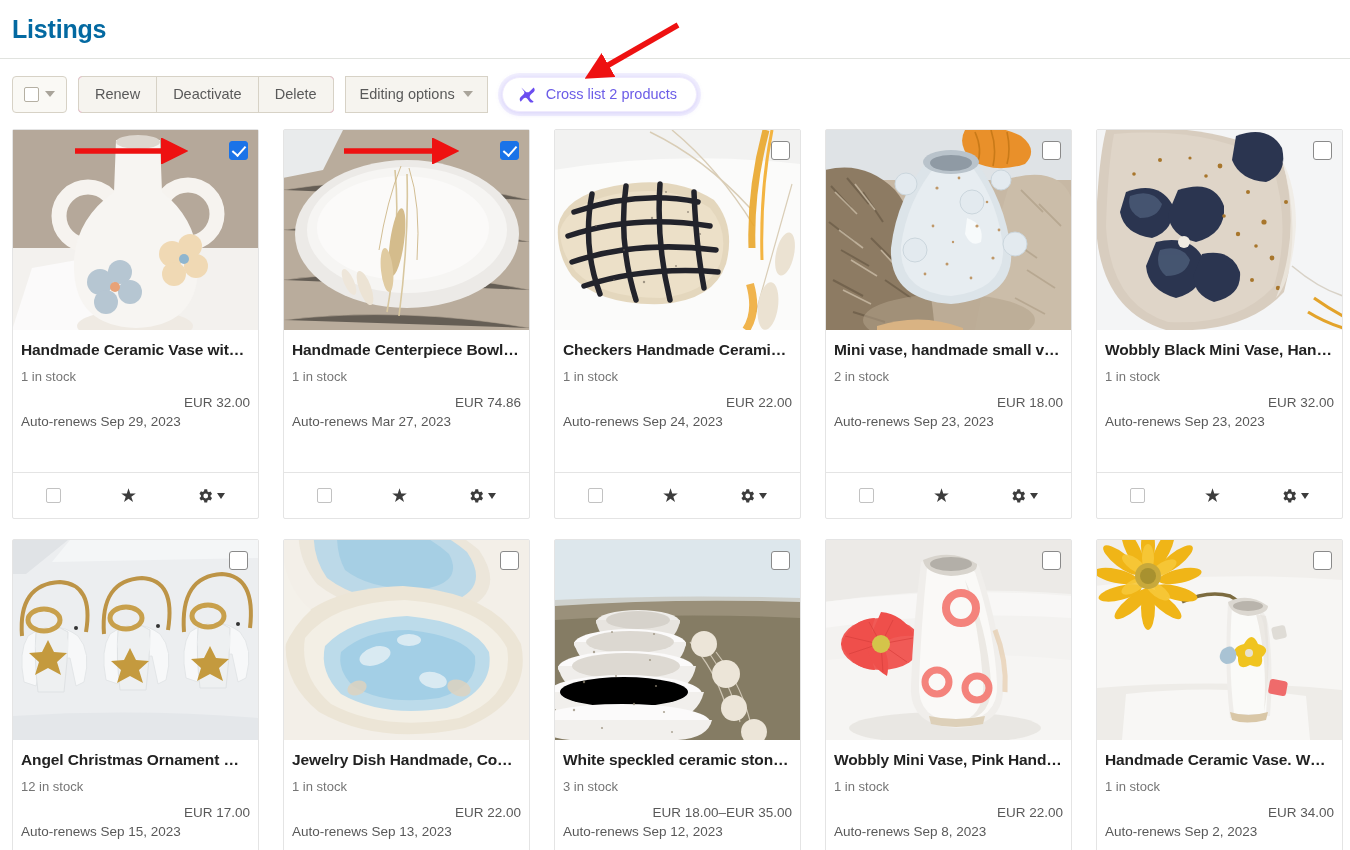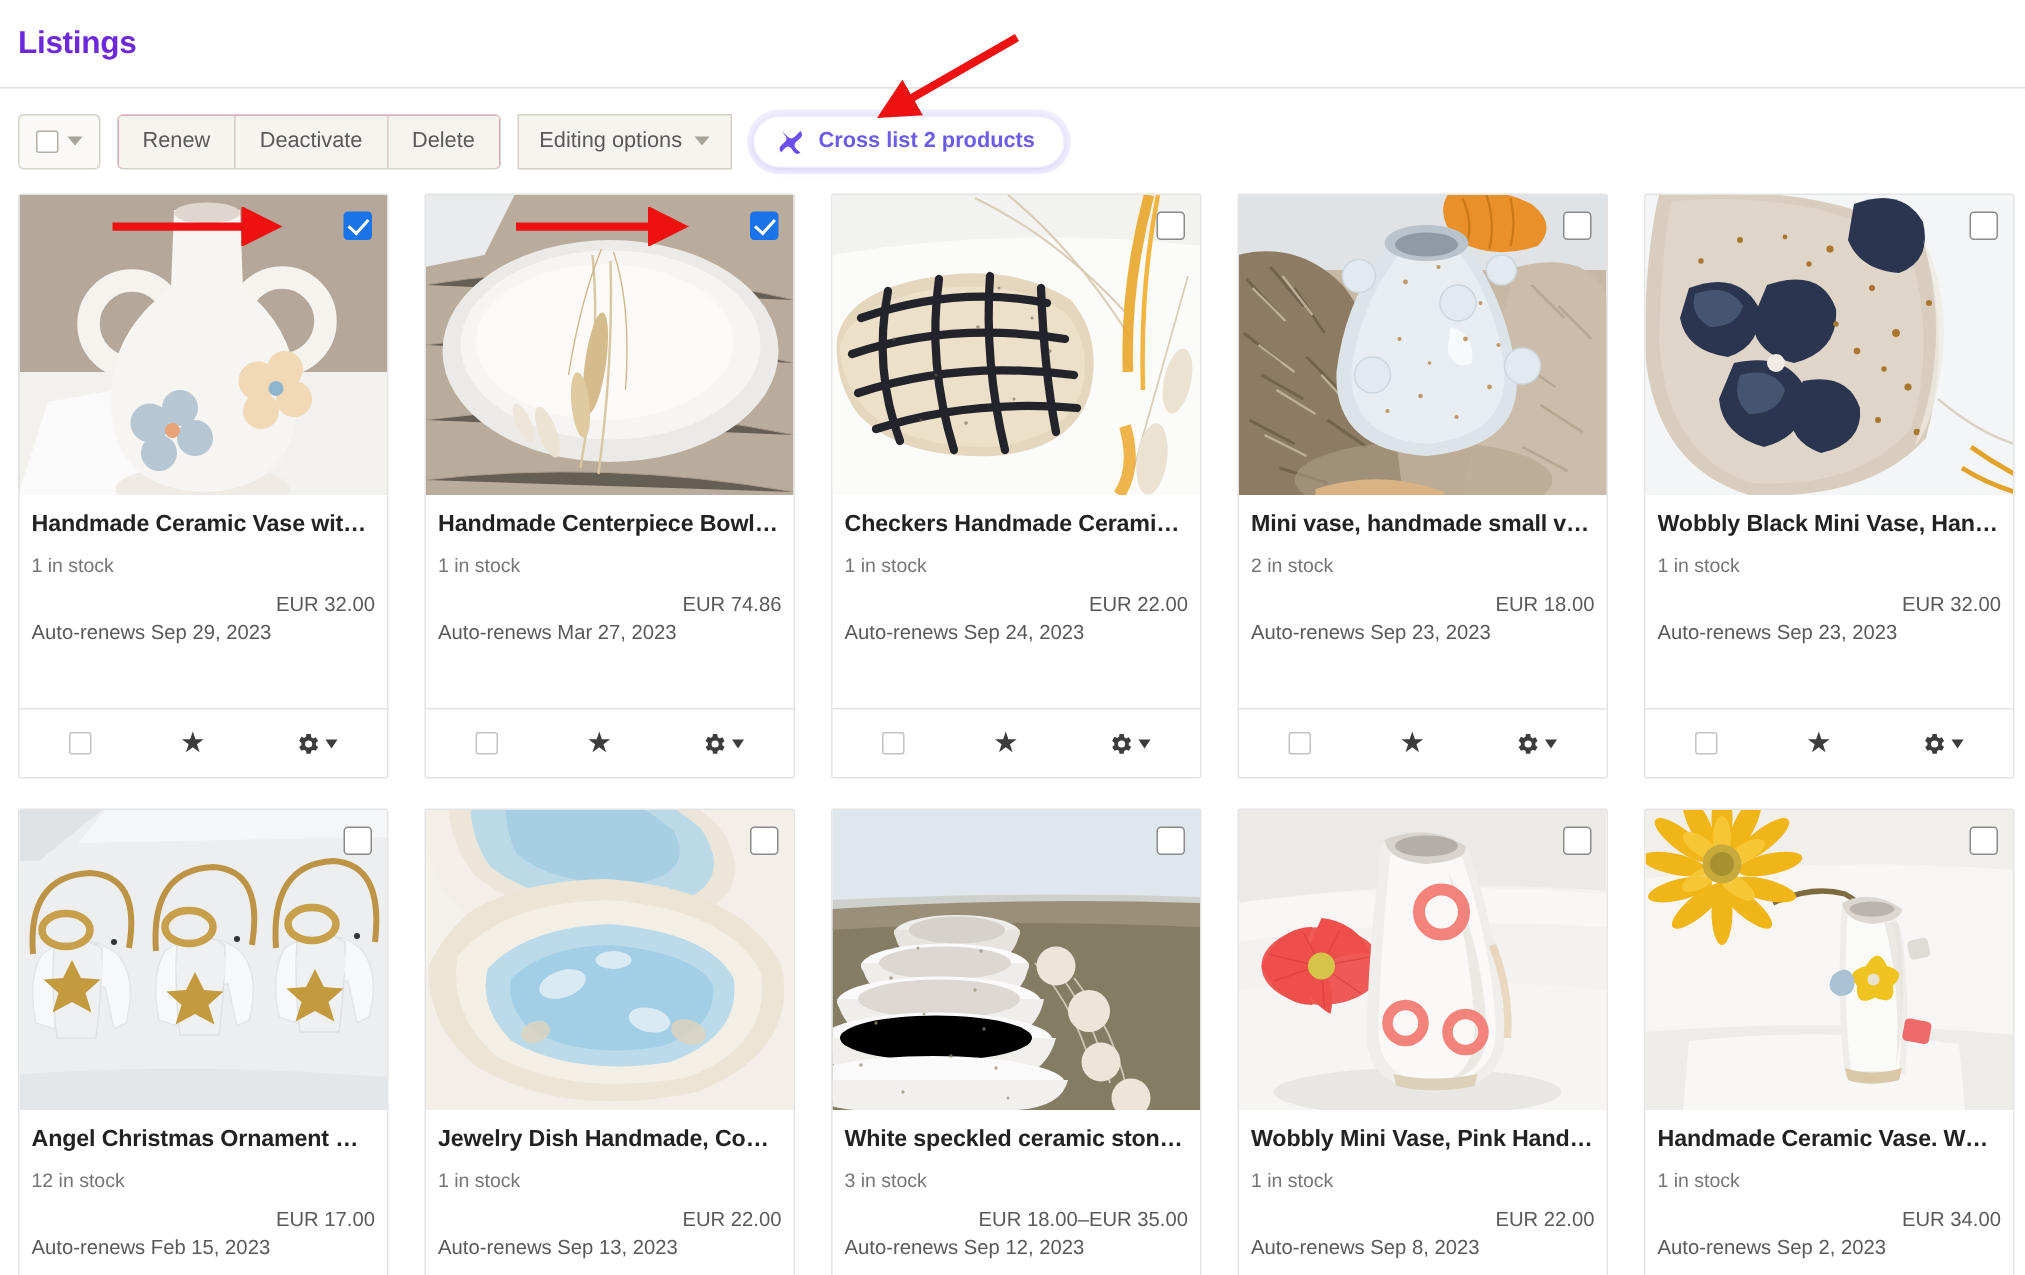--- a/index.html
+++ b/index.html
@@ -14,23 +14,23 @@
 
   
   .page-header {
     height: 59px;
     border-bottom: 1px solid #e1e3df;
     display: flex;
     align-items: center;
     padding-left: 12px;
   }
   .page-title {
-    font-size: 21px;
+    font-size: 25px;
     font-weight: bold;
-    color: #6d28d9;
+    color: #0369a1;
     letter-spacing: -0.2px;
   }
 
   
   .toolbar {
     height: 70px;
     display: flex;
     align-items: center;
     padding-left: 12px;
     gap: 0;
@@ -106,21 +106,20 @@
     display: flex;
     align-items: center;
     gap: 9px;
     padding: 0 19px 0 15px;
     font-size: 14.5px;
     color: #6b5ce7;
     cursor: pointer;
     box-shadow: 0 0 0 4px rgba(135,115,245,0.10), 0 1px 6px rgba(120,100,240,0.25);
     margin-right: 17px;
     white-space: nowrap;
-    font-weight: bold;
   }
   .xlogo { flex: 0 0 auto; display: block; }
 
   
   .arrow-svg { position: absolute; pointer-events: none; }
 
   
   .grid {
     display: grid;
     grid-template-columns: repeat(5, 247px);
@@ -632,21 +631,21 @@
             <circle cx="146" cy="86" r="2"></circle>
             <circle cx="226" cy="84" r="2"></circle>
         </g>
       </svg>
       <div class="img-cb"></div>
     </div>
     <div class="card-body">
       <div class="card-title">Angel Christmas Ornament with ...</div>
       <div class="card-stock">12 in stock</div>
       <div class="card-price">EUR 17.00</div>
-      <div class="card-renew">Auto-renews Feb 15, 2023</div>
+      <div class="card-renew">Auto-renews Sep 15, 2023</div>
     </div>
 
   </div>
 
   <div class="card">
     <div class="thumb">
       <svg viewBox="0 0 247 200" preserveAspectRatio="xMidYMid slice">
         <rect width="247" height="200" fill="#f3efe8"></rect>
         <path d="M20 -40 Q132 -44 196 10 Q226 54 176 72 Q84 84 34 44 Q6 10 20 -40 Z" fill="#ece6da"></path>
         <path d="M34 -30 Q130 -34 184 12 Q208 48 168 62 Q86 70 44 38 Q24 10 34 -30 Z" fill="#bcd9e8"></path>

